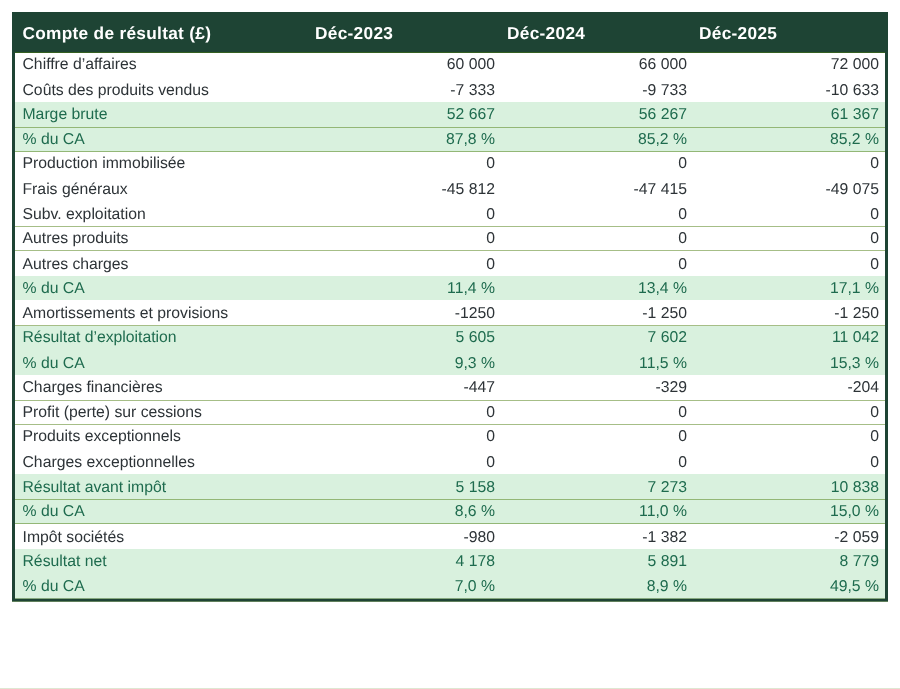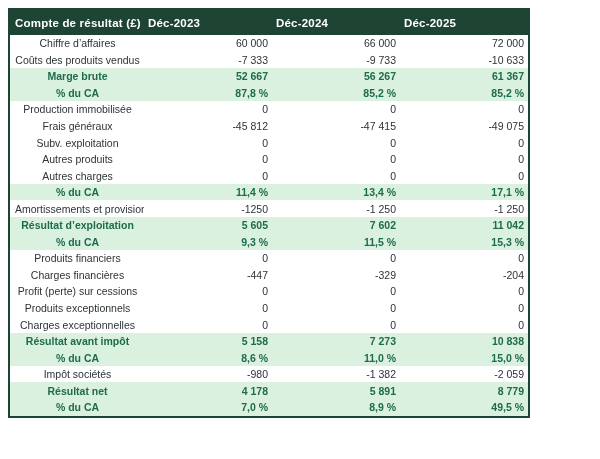--- a/index.html
+++ b/index.html
@@ -14,21 +14,21 @@
   .page {
     position: relative;
     width: 600px;
     height: 459px;
     background: var(--page-bg, #ffffff);
   }
   .table-wrap {
     position: absolute;
     left: 8px;
     top: 8px;
-    width: 522px;
+    width: 584px;
     border: 2px solid var(--header-bg, #1e4434);
     box-sizing: border-box;
     background: #4d7c0f;
   }
   table.income {
     width: 100%;
     border-collapse: collapse;
     table-layout: fixed;
   }
   table.income th, table.income td {
@@ -53,30 +53,30 @@
   thead th.num {
     text-align: left;
   }
   tbody td {
     height: 16.55px;
     font-size: 10.5px;
     color: var(--body-text, #2d3337);
     background: #ffffff;
   }
   tbody td.label {
-    text-align: center;
+    text-align: left;
     padding-left: 5px;
   }
   tbody td.num {
     text-align: right;
   }
   tbody tr.highlight td {
     background: var(--highlight-bg, #d9f1de);
     color: var(--highlight-text, #1e6b4e);
-    font-weight: bold;
+    font-weight: normal;
   }
 </style>
 </head>
 <body>
 
 <div class="page">
   <div class="table-wrap">
     <table class="income">
       <colgroup>
         <col class="c-label">
@@ -165,26 +165,20 @@
             <td class="num">7 602</td>
             <td class="num">11 042</td>
           </tr>
           <tr class="highlight">
             <td class="label">% du CA</td>
             <td class="num">9,3 %</td>
             <td class="num">11,5 %</td>
             <td class="num">15,3 %</td>
           </tr>
           <tr class="normal">
-            <td class="label">Produits financiers</td>
-            <td class="num">0</td>
-            <td class="num">0</td>
-            <td class="num">0</td>
-          </tr>
-          <tr class="normal">
             <td class="label">Charges financières</td>
             <td class="num">-447</td>
             <td class="num">-329</td>
             <td class="num">-204</td>
           </tr>
           <tr class="normal">
             <td class="label">Profit (perte) sur cessions</td>
             <td class="num">0</td>
             <td class="num">0</td>
             <td class="num">0</td>

